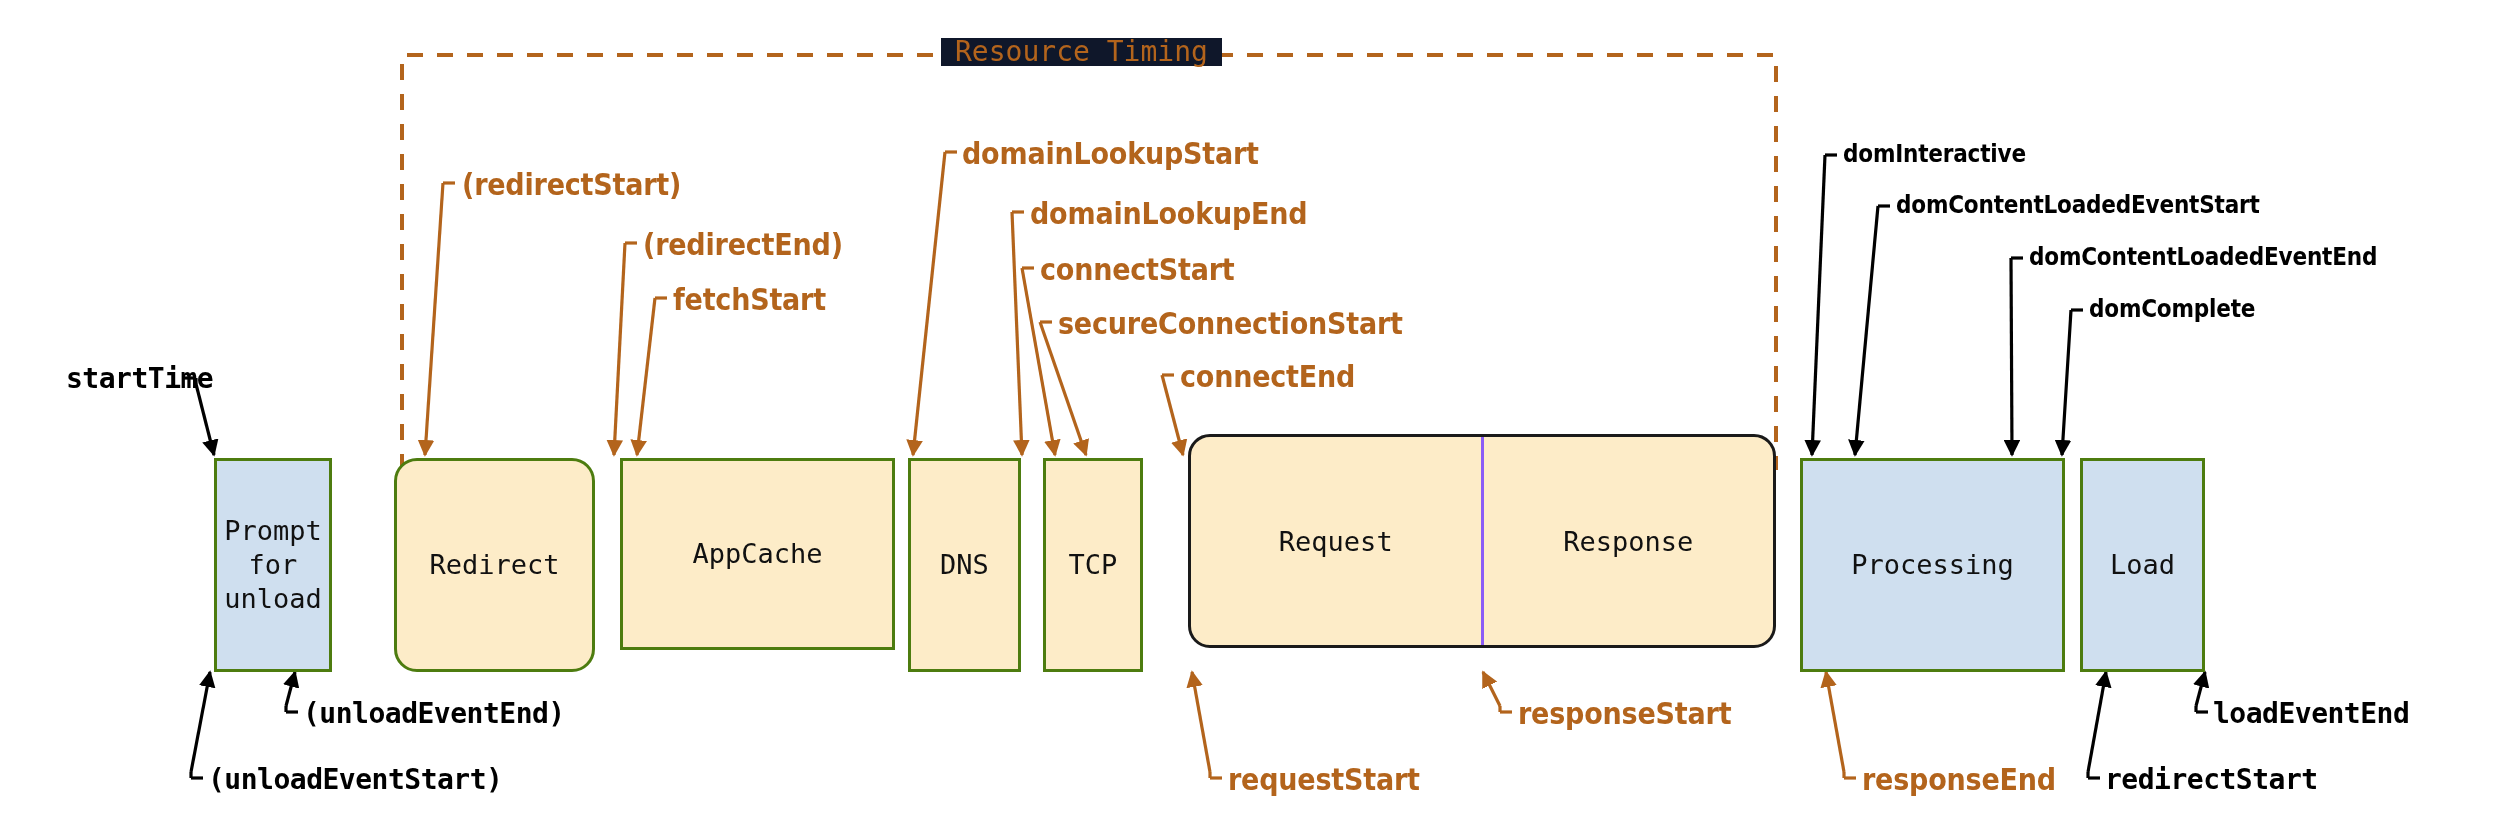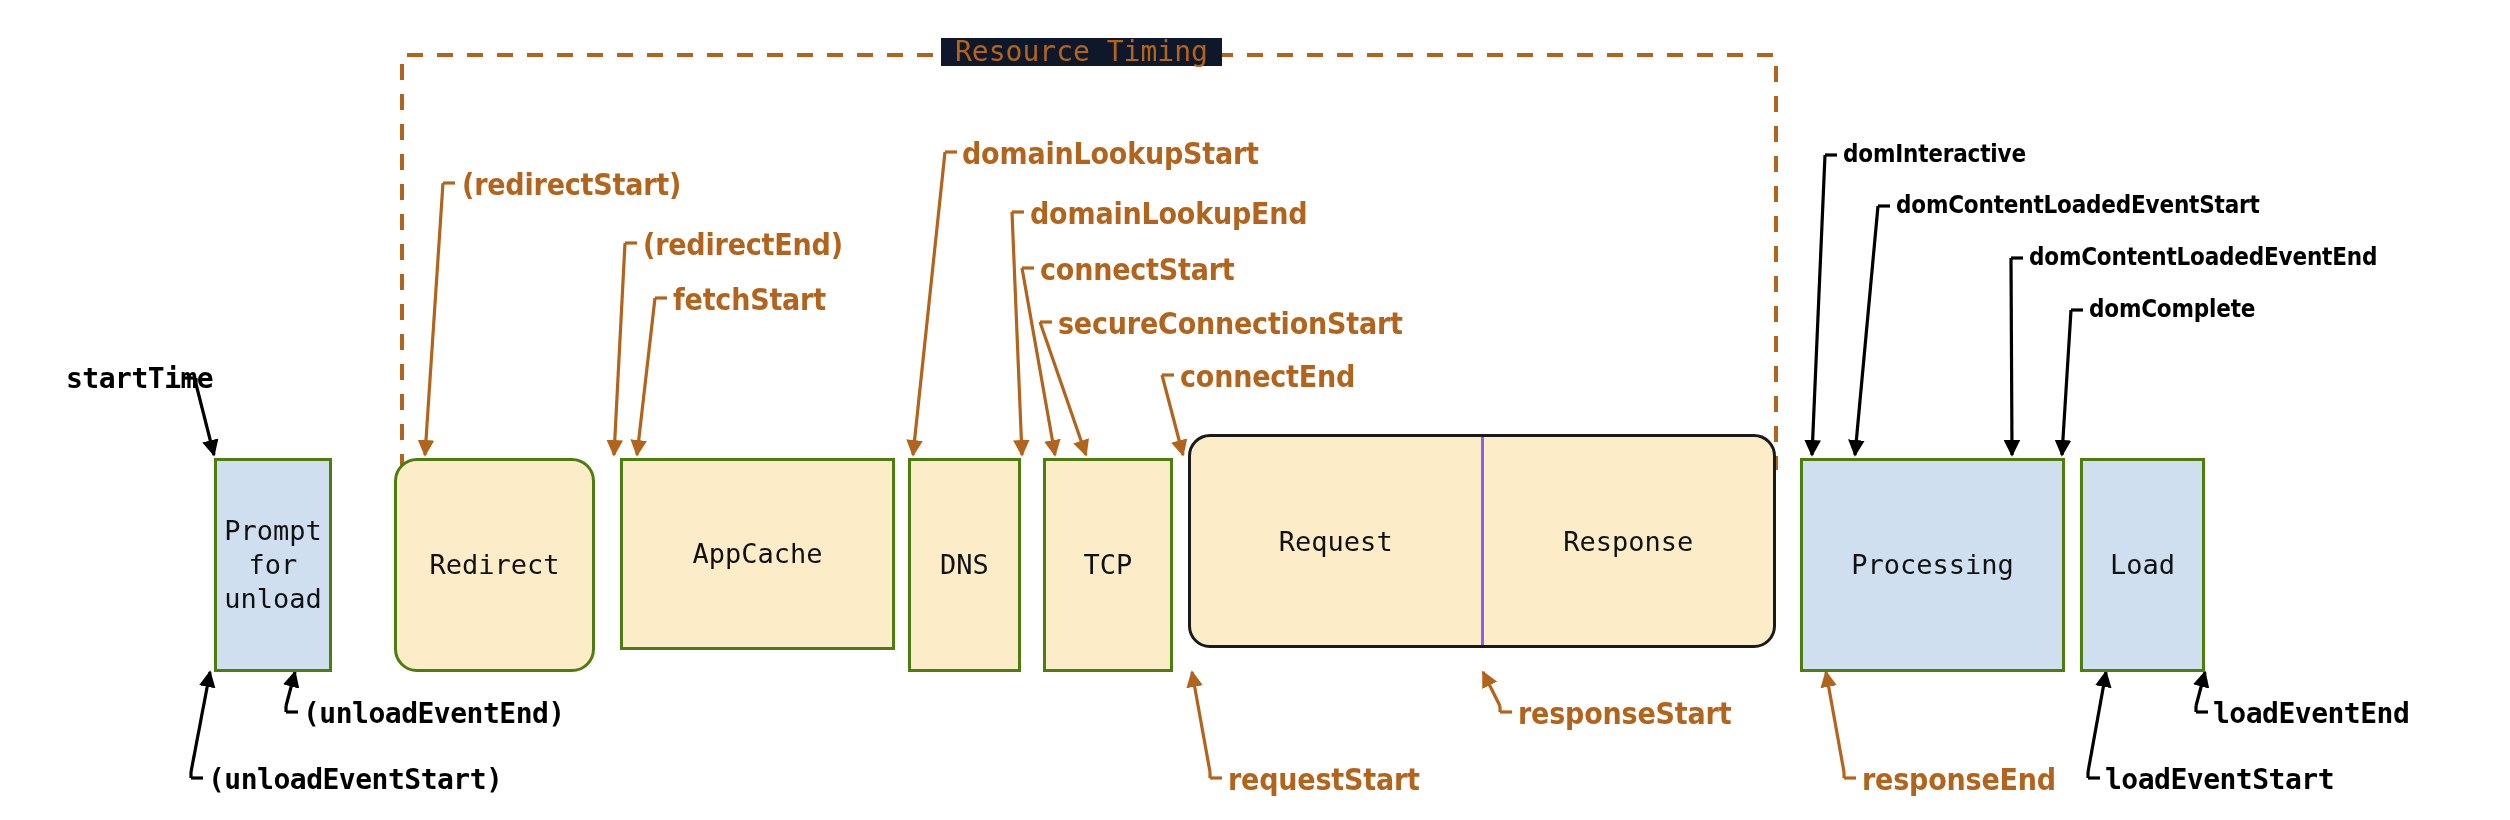--- a/index.html
+++ b/index.html
@@ -208,21 +208,21 @@
   <div class="phase-box brow" style="left:214px; top:458px; width:118px; height:214px;">Prompt
 for
 unload</div>
 
   <div class="phase-box net" style="left:394px; top:458px; width:201px; height:214px;border-radius:23px;">Redirect</div>
 
   <div class="phase-box net" style="left:620px; top:458px; width:275px; height:192px;">AppCache</div>
 
   <div class="phase-box net" style="left:908px; top:458px; width:113px; height:214px;">DNS</div>
 
-  <div class="phase-box net" style="left:1043px; top:458px; width:130px; height:214px;">TCP</div>
+  <div class="phase-box net" style="left:1043px; top:458px; width:100px; height:214px;">TCP</div>
 
   <div class="phase-pair" style="left:1188px; top:434px; width:588px; height:214px;border-radius:22px;">
     <div class="half first">Request</div>
     <div class="half second">Response</div>
   </div>
 
   <div class="phase-box brow" style="left:1800px; top:458px; width:265px; height:214px;">Processing</div>
 
   <div class="phase-box brow" style="left:2080px; top:458px; width:125px; height:214px;">Load</div>
 
@@ -249,21 +249,21 @@
   <div class="lbl lbl-sans" style="left:1896px; top:193px;">domContentLoadedEventStart</div>
 
   <div class="lbl lbl-sans" style="left:2029px; top:245px;">domContentLoadedEventEnd</div>
 
   <div class="lbl lbl-sans" style="left:2089px; top:297px;">domComplete</div>
 
   <div class="lbl lbl-mono" style="left:208px; top:766px;">(unloadEventStart)</div>
 
   <div class="lbl lbl-mono" style="left:303px; top:700px;">(unloadEventEnd)</div>
 
-  <div class="lbl lbl-mono" style="left:2105px; top:766px;">loadEventStart</div>
+  <div class="lbl lbl-mono" style="left:2105px; top:766px;">redirectStart</div>
 
   <div class="lbl lbl-mono" style="left:2213px; top:700px;">loadEventEnd</div>
 
   <div class="lbl lbl-orange" style="left:1228px; top:765px;">requestStart</div>
 
   <div class="lbl lbl-orange" style="left:1518px; top:699px;">responseStart</div>
 
   <div class="lbl lbl-orange" style="left:1862px; top:765px;">responseEnd</div>
 
 </div>

